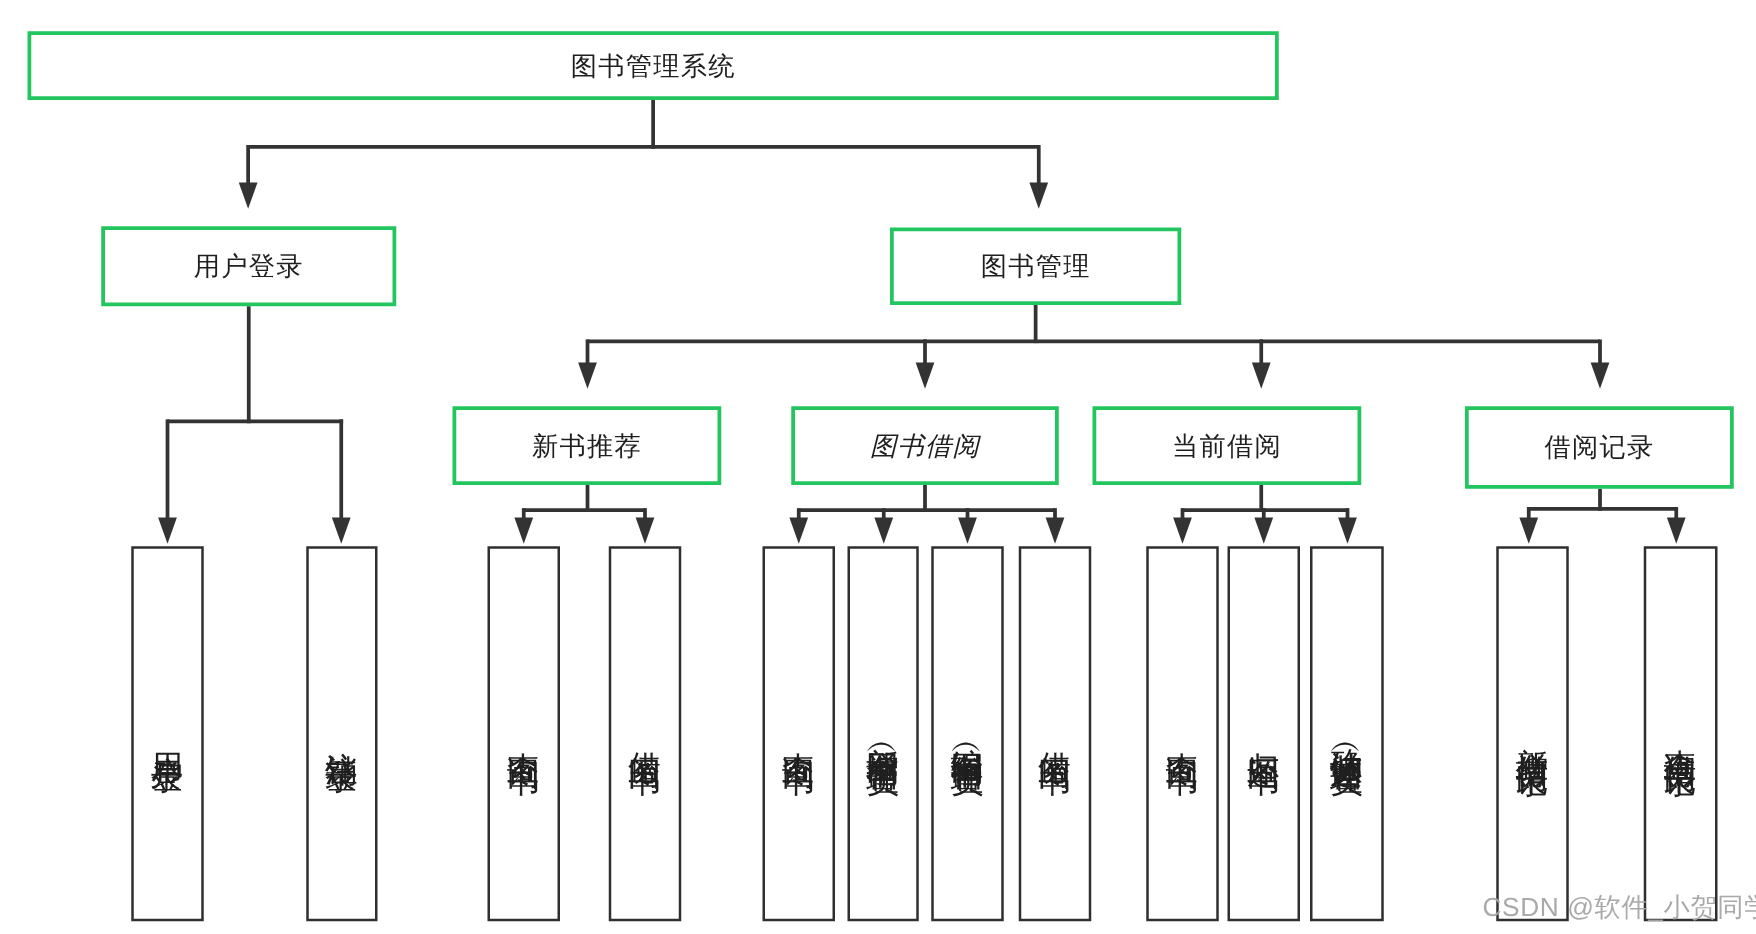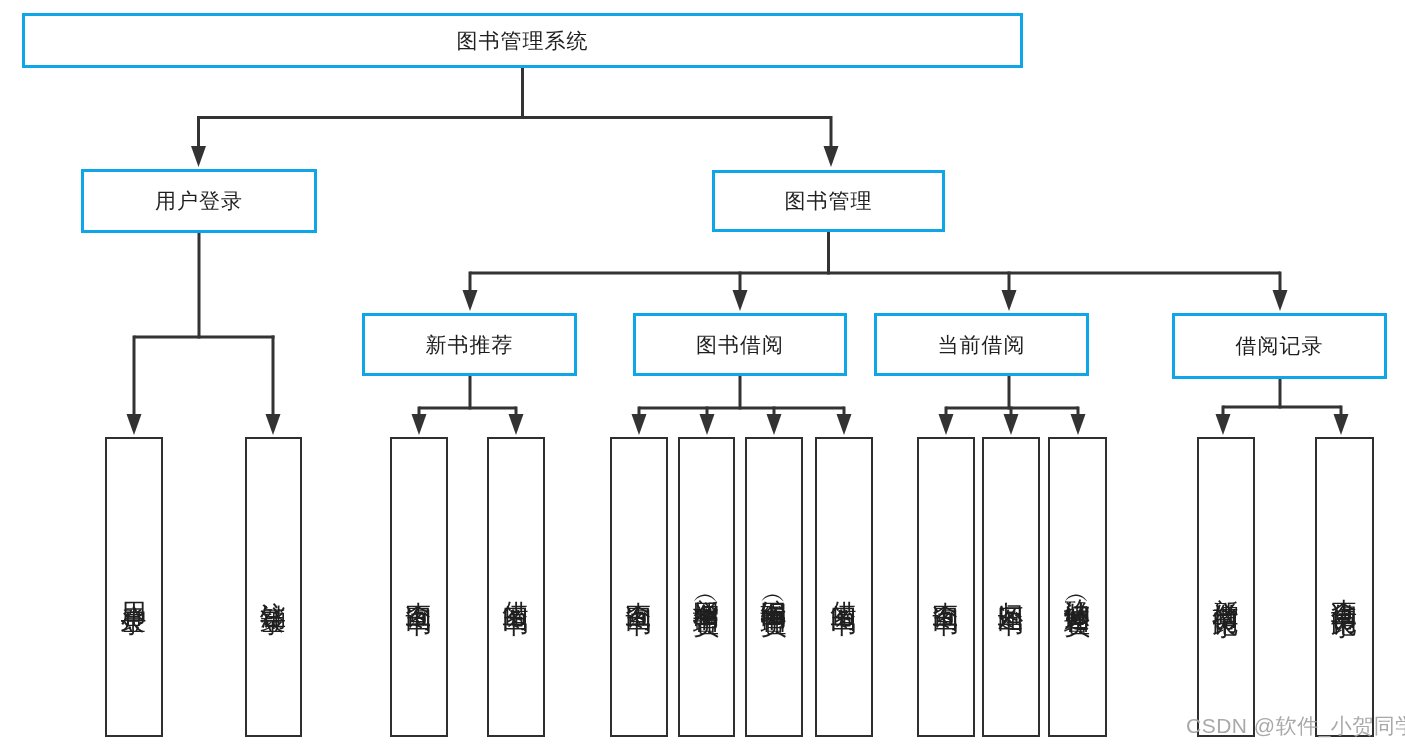--- a/index.html
+++ b/index.html
@@ -20,28 +20,29 @@
     position: absolute;
     left: 0;
     top: 0;
     width: 1405px;
     height: 747px;
   }
   .node {
     position: absolute;
     box-sizing: border-box;
     background: #ffffff;
-    border: 3px solid #0ea5e9;
+    border: 3px solid #22c55e;
     display: flex;
     align-items: center;
     justify-content: center;
     font-size: 21px;
     letter-spacing: 1px;
     color: #1f1f1f;
     white-space: nowrap;
+    margin-top: 12px;
   }
   .leaf {
     position: absolute;
     box-sizing: border-box;
     background: #ffffff;
     border: 2.5px solid #2f2f2f;
     display: flex;
     align-items: center;
     justify-content: center;
     writing-mode: vertical-rl;
@@ -49,21 +50,21 @@
     font-size: 26px;
     letter-spacing: 3px;
     line-height: 1;
     color: #1f1f1f;
   }
   
   #box-root            { left: 22px;   top: 13px;  width: 1001px; height: 55px; }
   #box-user-login      { left: 81px;   top: 169px; width: 236px;  height: 64px; }
   #box-book-mgmt       { left: 712px;  top: 170px; width: 233px;  height: 62px; }
   #box-new-book        { left: 362px;  top: 313px; width: 215px;  height: 63px; }
-  #box-book-borrow     { left: 633px;  top: 313px; width: 214px;  height: 63px; }
+  #box-book-borrow     { left: 633px;  top: 313px; width: 214px;  height: 63px; font-style: italic; }
   #box-current-borrow  { left: 874px;  top: 313px; width: 215px;  height: 63px; }
   #box-borrow-records  { left: 1172px; top: 313px; width: 215px;  height: 66px; }
 
   #leaf-1  { left: 105px;  top: 437px; width: 58px; height: 300px; }
   #leaf-2  { left: 245px;  top: 437px; width: 57px; height: 300px; }
   #leaf-3  { left: 390px;  top: 437px; width: 58px; height: 300px; }
   #leaf-4  { left: 487px;  top: 437px; width: 58px; height: 300px; }
   #leaf-5  { left: 610px;  top: 437px; width: 58px; height: 300px; }
   #leaf-6  { left: 678px;  top: 437px; width: 57px; height: 300px; letter-spacing: 2px; }
   #leaf-7  { left: 745px;  top: 437px; width: 58px; height: 300px; letter-spacing: 2px; }

